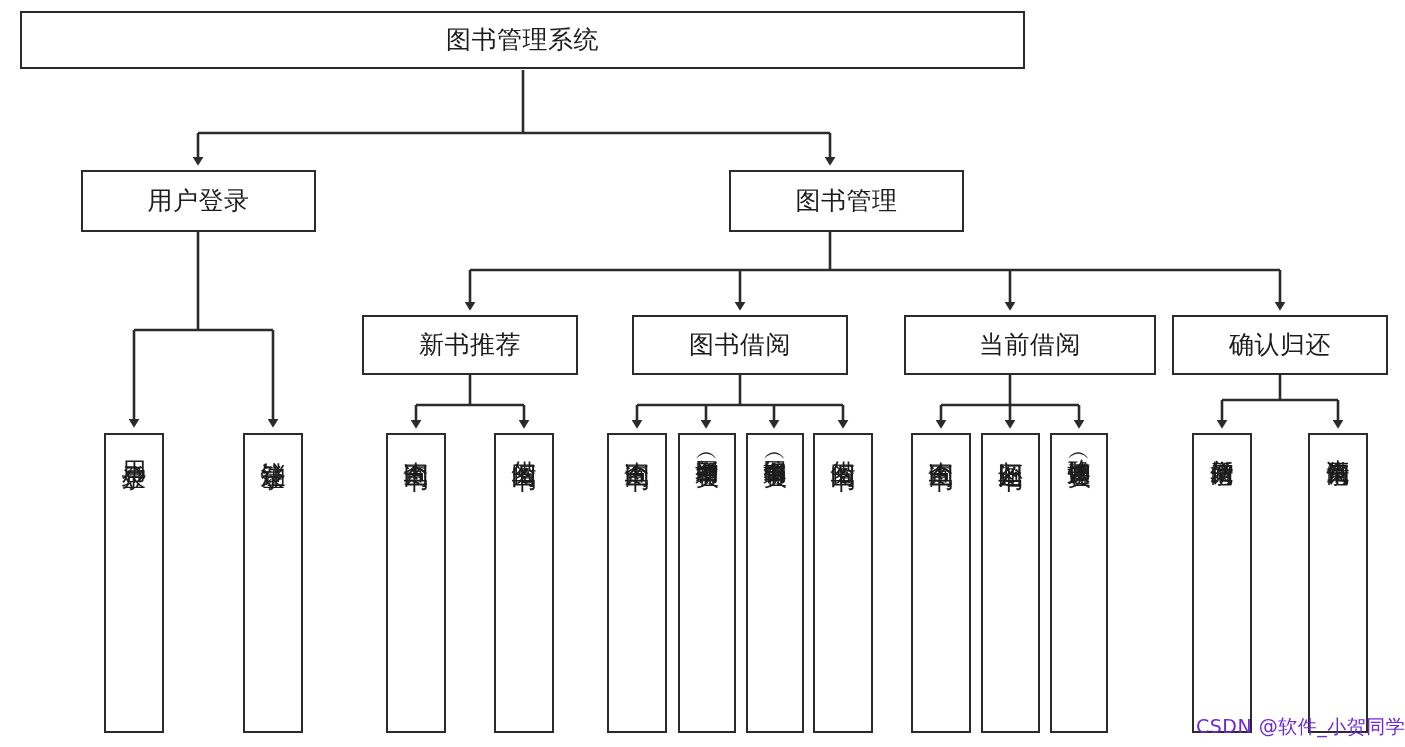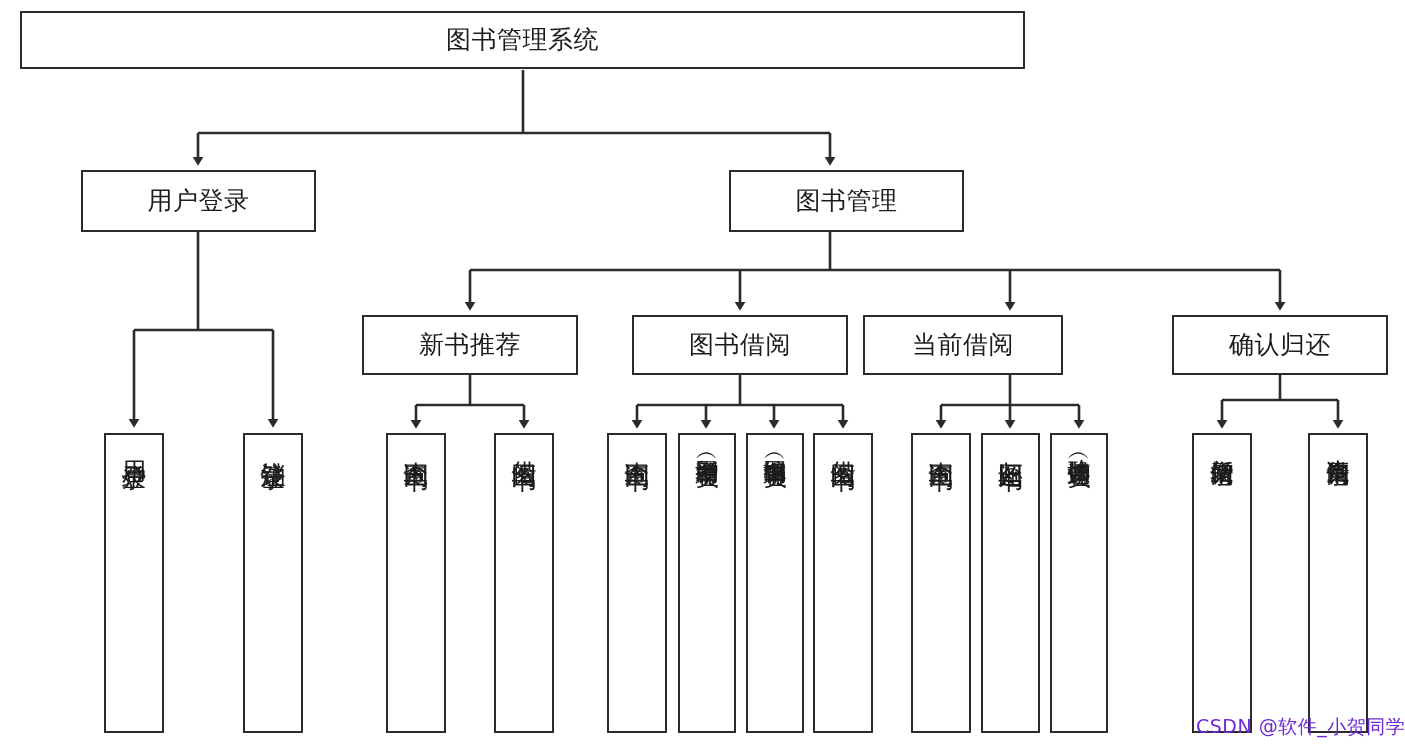--- a/index.html
+++ b/index.html
@@ -145,21 +145,21 @@
   </div>
 
   <div class="node horizontal" style="left:362px; top:315px; width:216px; height:60px;">
     <span class="node-label">新书推荐</span>
   </div>
 
   <div class="node horizontal" style="left:632px; top:315px; width:216px; height:60px;">
     <span class="node-label">图书借阅</span>
   </div>
 
-  <div class="node horizontal" style="left:863px; top:315px; width:200px; height:60px;">
+  <div class="node horizontal" style="left:904px; top:315px; width:252px; height:60px;">
     <span class="node-label">当前借阅</span>
   </div>
 
   <div class="node horizontal" style="left:1172px; top:315px; width:216px; height:60px;">
     <span class="node-label">确认归还</span>
   </div>
 
   <div class="node vertical" style="left:104px; top:433px; width:60px; height:300px;">
     <span class="node-label">用户登录</span>
   </div>

